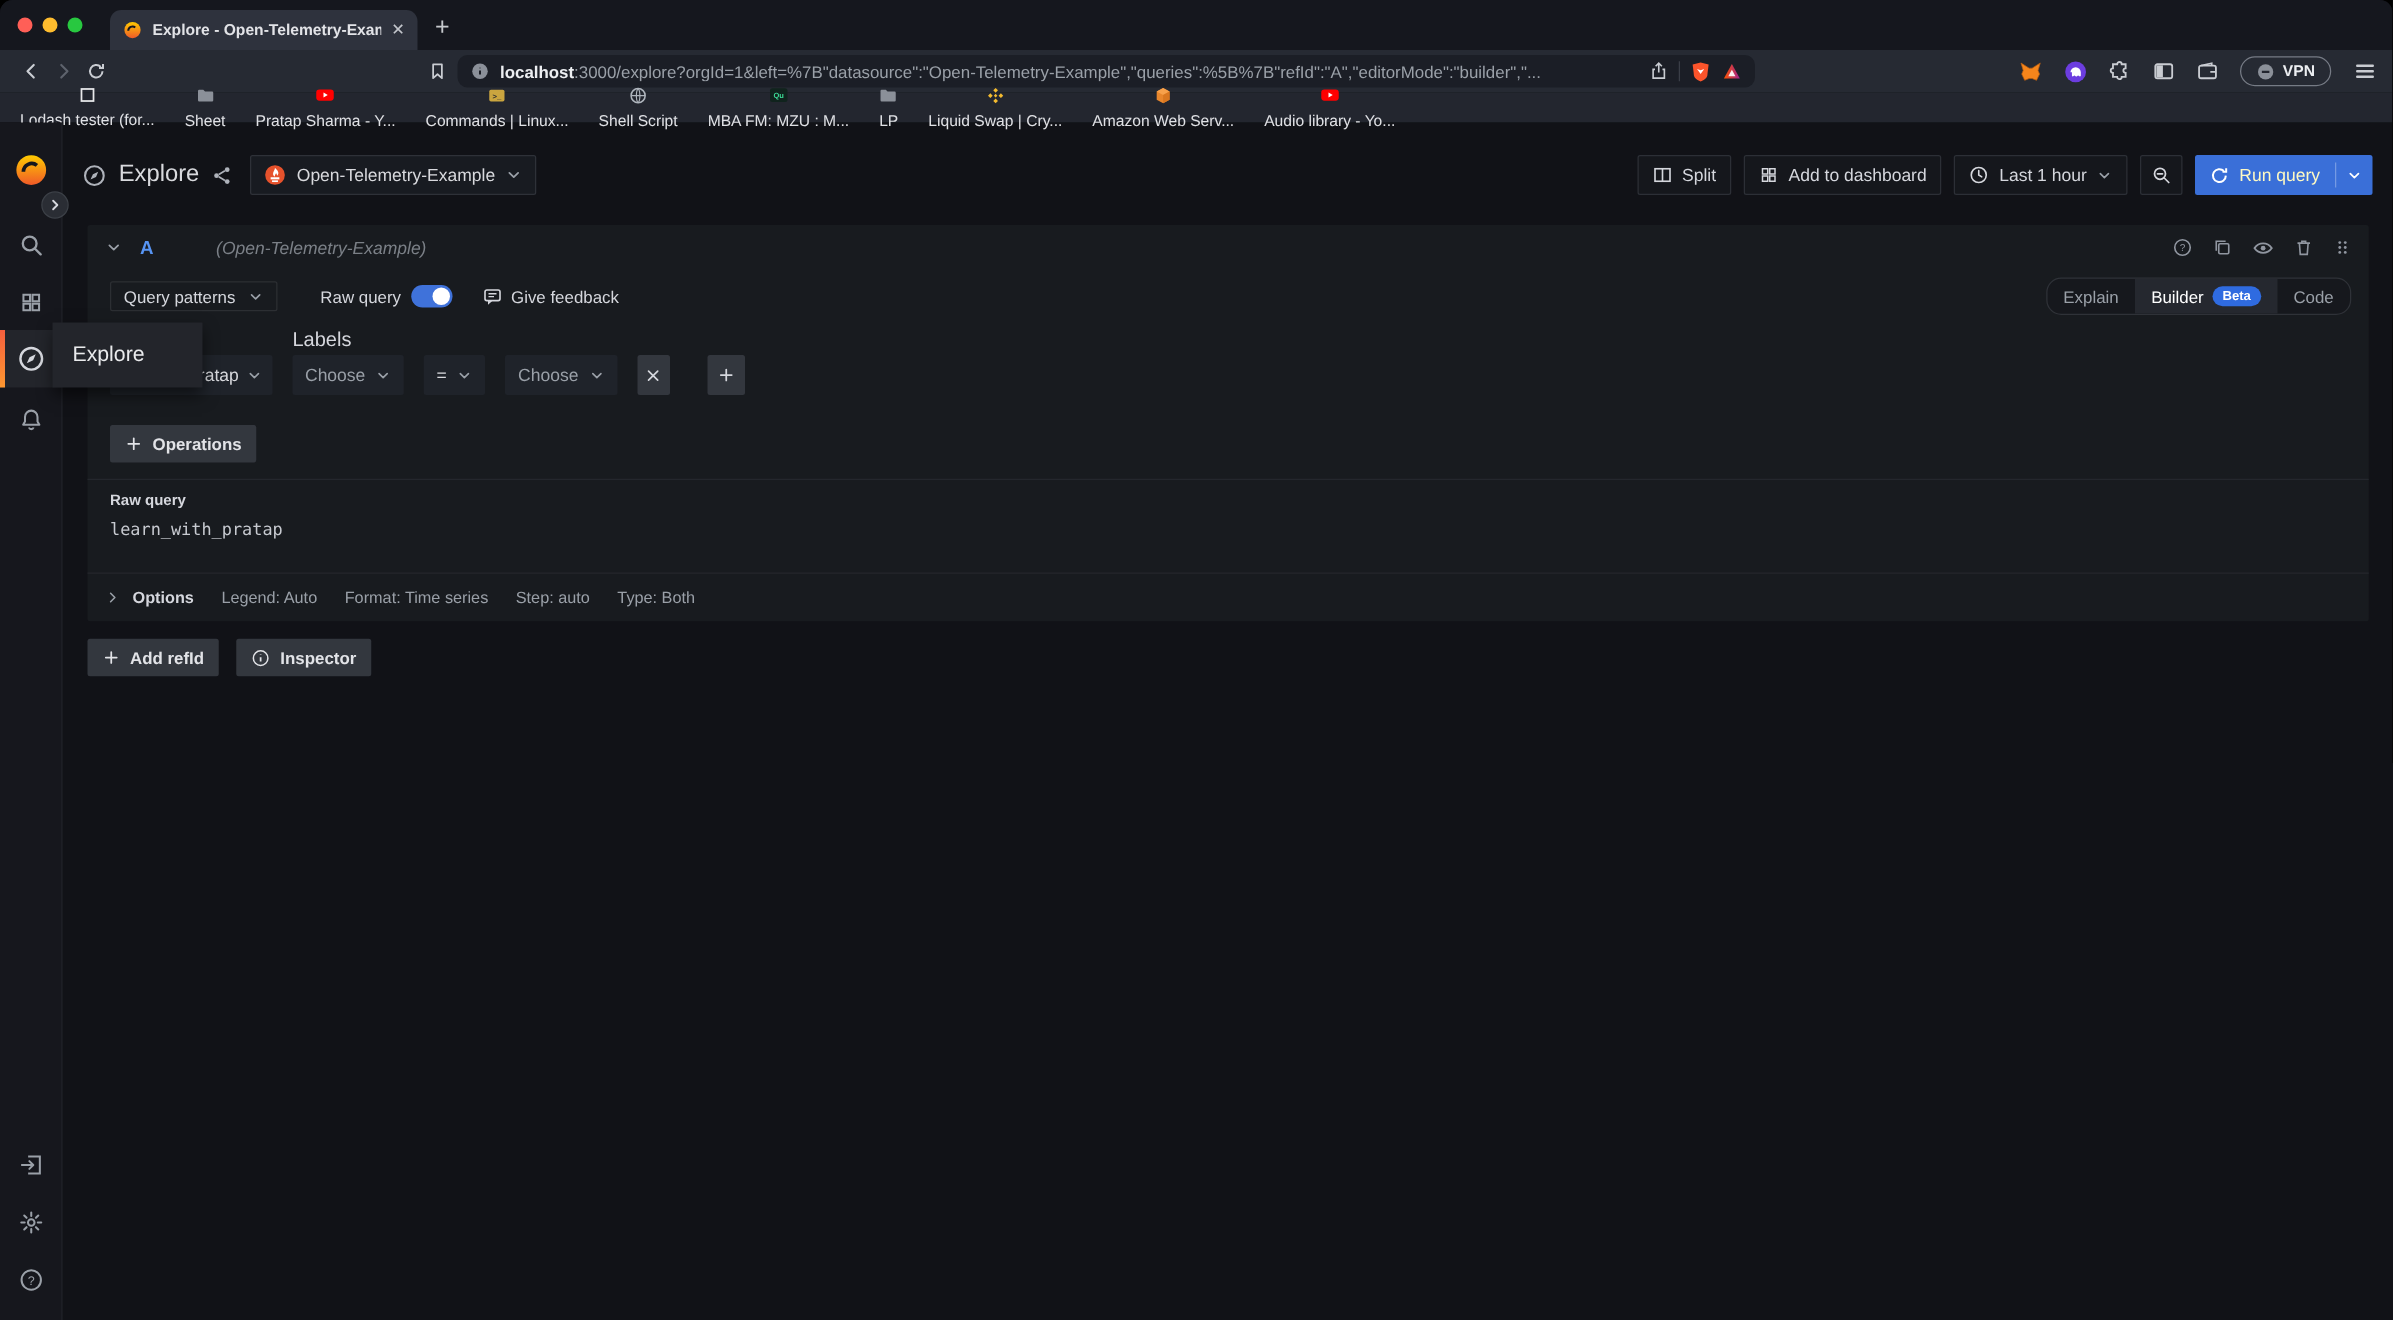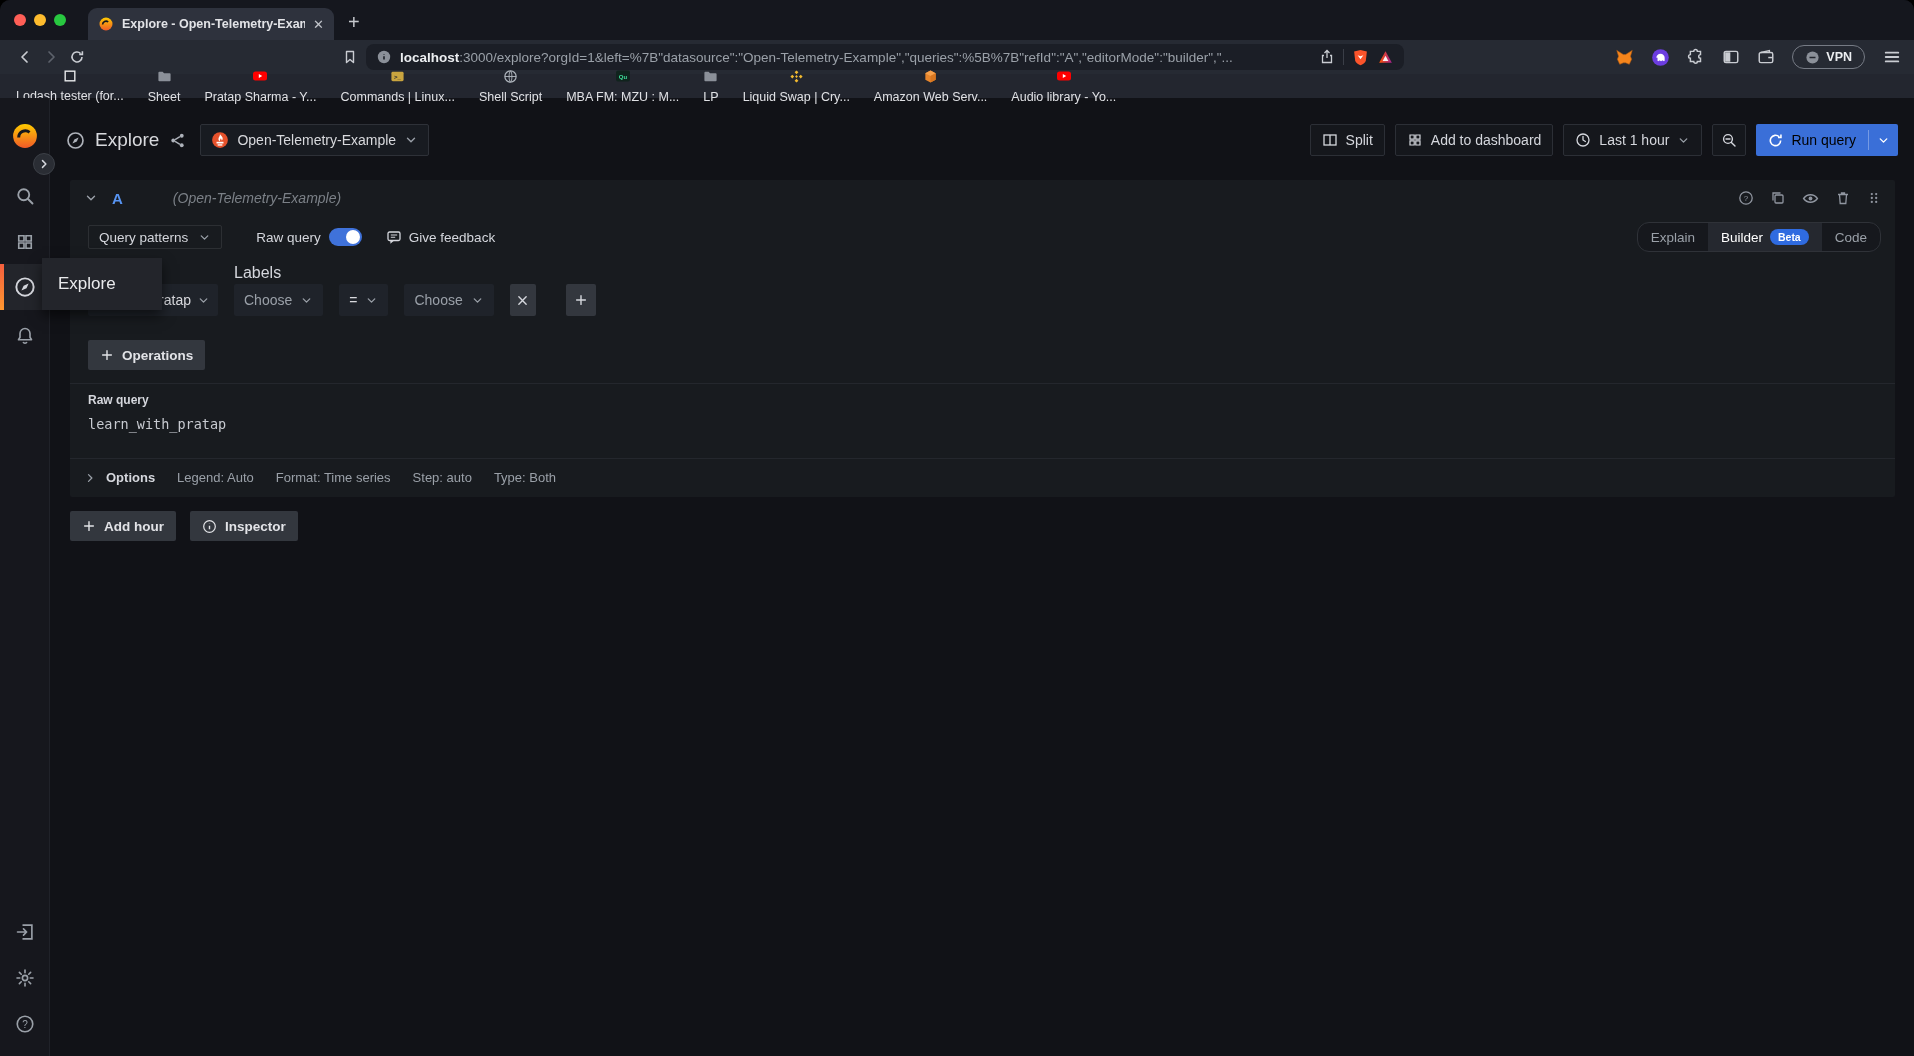--- a/index.html
+++ b/index.html
@@ -56,21 +56,21 @@
 
   .main { flex:1; min-width:0; }
   .page-header { height:64px; padding:20px 16px 0 16px; display:flex; align-items:center; }
   .ph-title { color:#d8d9dd; font-size:19px; font-weight:500; margin:0 10px; }
   .ph-ic { color:#aeb2ba; display:flex; }
   .ds-picker { margin-left:14px; height:32px; background:#181b21; border:1px solid #2e3138; border-radius:2px;
                display:flex; align-items:center; gap:8px; padding:0 10px; color:#d8d9dd; font-size:14px; }
   .hdr-right { margin-left:auto; display:flex; align-items:center; gap:10px; }
   .tool-btn { height:32px; background:#15171c; border:1px solid #2c2f36; border-radius:2px; color:#d5d7dd;
               display:flex; align-items:center; gap:8px; padding:0 11px; font-size:14px; font-weight:500; }
-  .run-btn { height:32px; background:#3a6fd8; border-radius:2px; color:#000000; display:flex; align-items:center;
+  .run-btn { height:32px; background:#3a6fd8; border-radius:2px; color:#fef9c3; display:flex; align-items:center;
              font-size:14px; font-weight:500; }
   .run-main { display:flex; align-items:center; gap:8px; padding:0 12px; }
   .run-caret { border-left:1px solid rgba(255,255,255,.3); padding:0 8px; height:20px; display:flex; align-items:center; }
 
   
   .card { margin:18px 19px 0 20px; background:#181b1f; border-radius:2px; padding-bottom:6px; }
   .card-head { height:36px; display:flex; align-items:center; padding:0 14px; }
   .refid { color:#5794f2; font-weight:bold; font-size:15px; margin-left:14px; }
   .ds-hint { color:#7b8087; font-style:italic; font-size:14px; margin-left:50px; }
   .head-icons { margin-left:auto; display:flex; align-items:center; gap:16px; color:#9096a0; }
@@ -592,21 +592,21 @@
           <span class="opts-meta">Step: auto</span>
           <span class="opts-meta">Type: Both</span>
         </div>
       </div>
 
       <div class="actions-row">
         <span class="gray-btn">
           <svg class="ic" width="14" height="14" viewBox="0 0 16 16">
               <path d="M8 3v10M3 8h10" stroke="currentColor" stroke-width="1.6" stroke-linecap="round"></path>
             </svg>
-          <span>Add hour</span>
+          <span>Add refId</span>
         </span>
         <span class="gray-btn">
           <svg class="ic" width="15" height="15" viewBox="0 0 16 16">
               <circle cx="8" cy="8" r="6.2" fill="none" stroke="currentColor" stroke-width="1.3"></circle>
               <path d="M8 7.2v3.6M8 5v.4" stroke="currentColor" stroke-width="1.5"></path>
             </svg>
           <span>Inspector</span>
         </span>
       </div>
 

